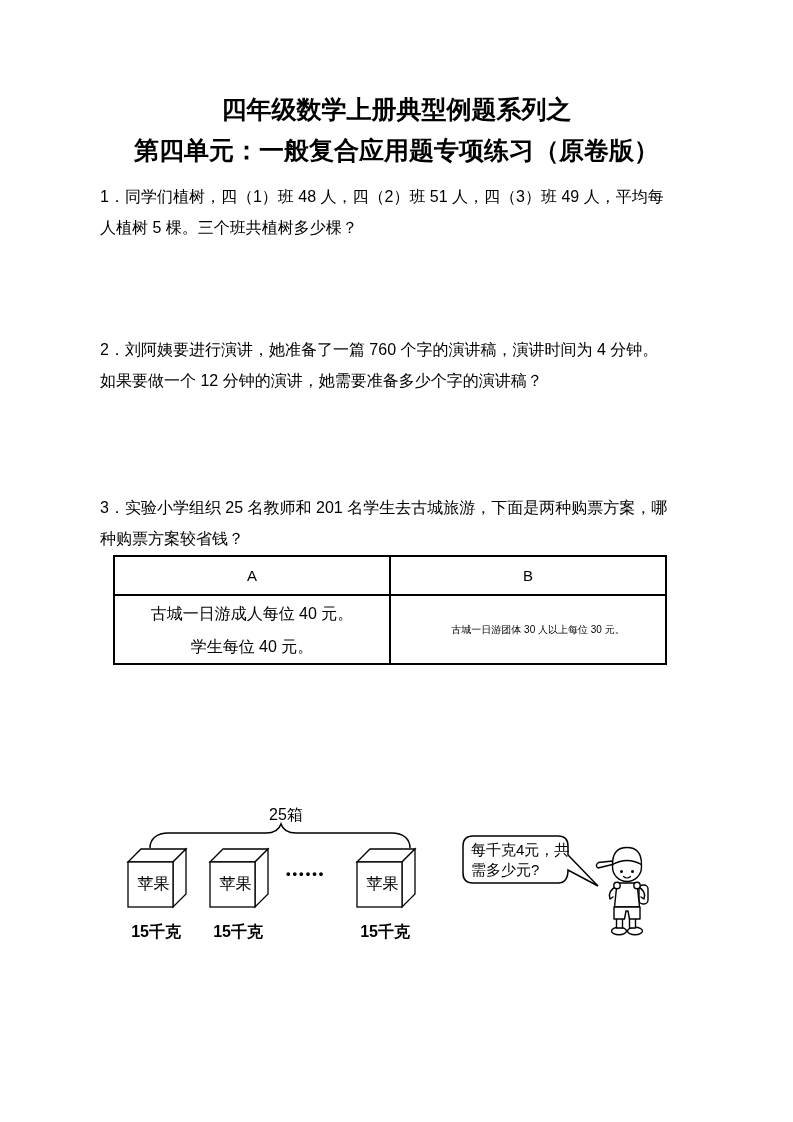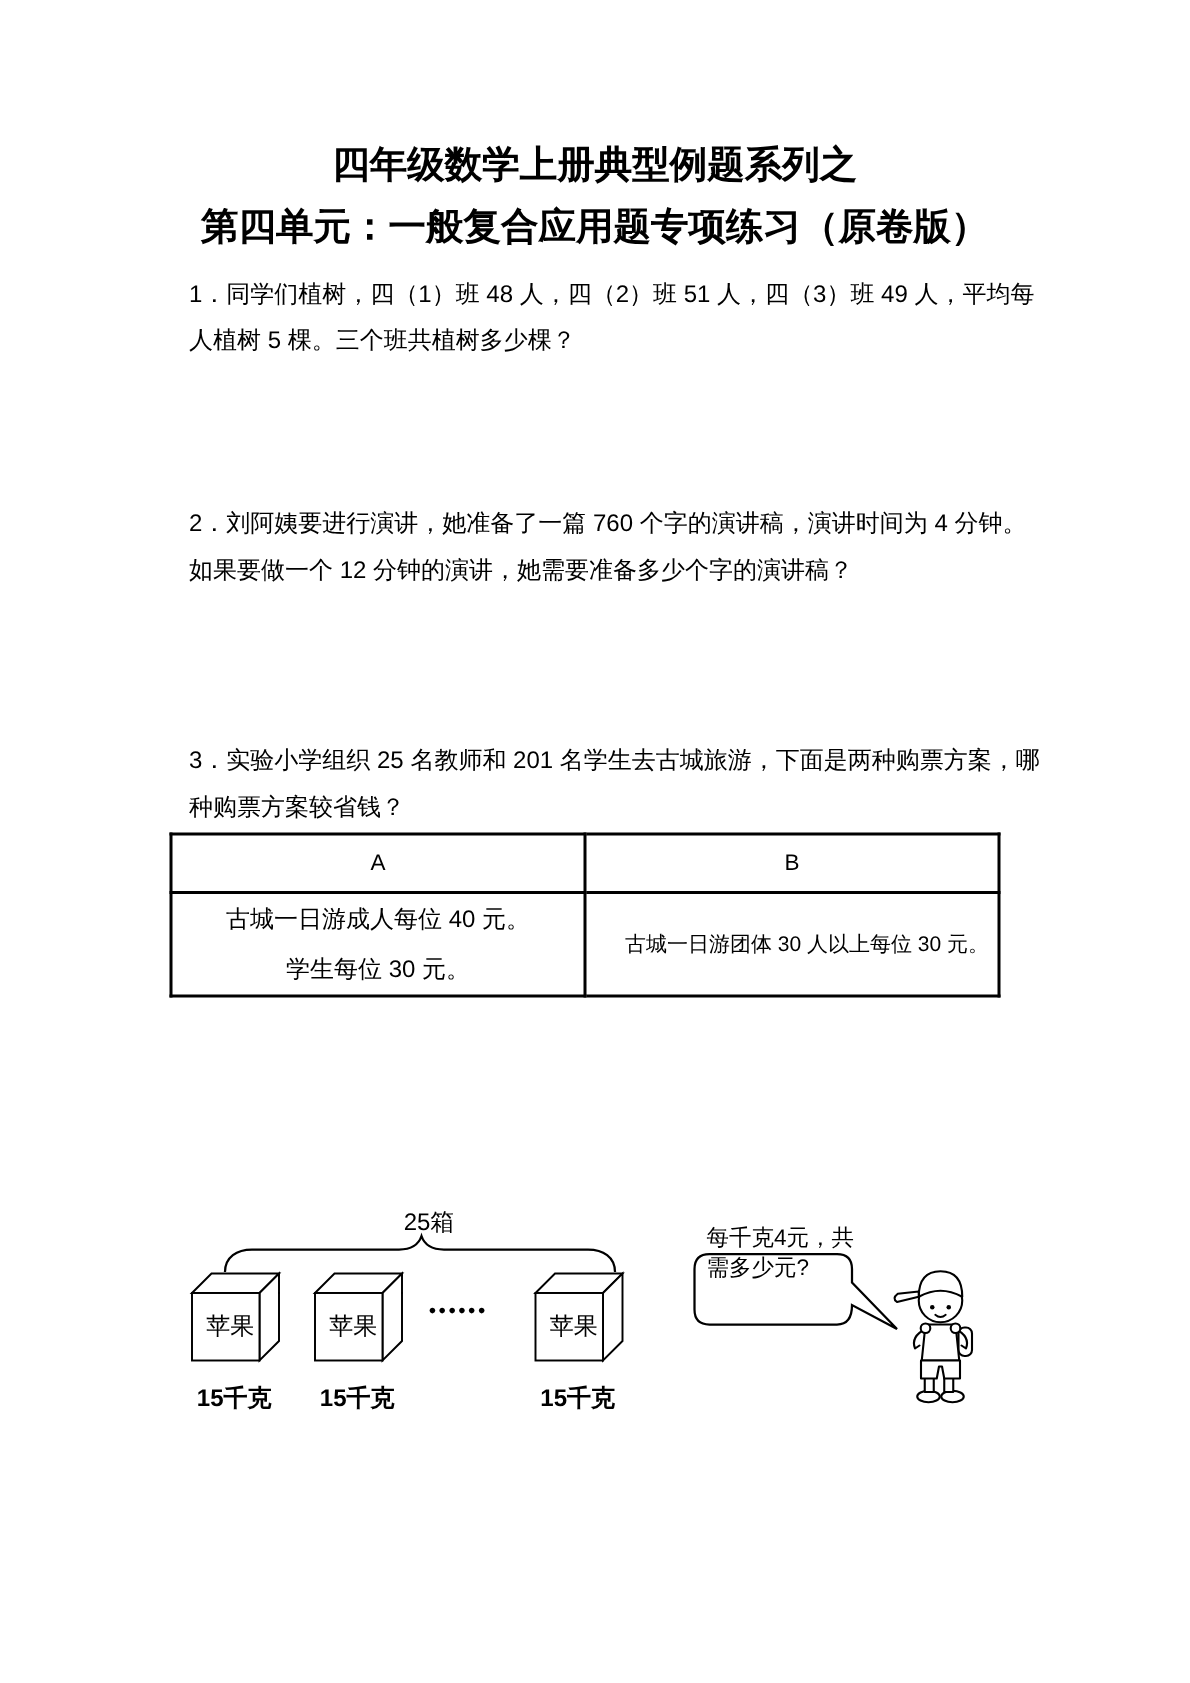--- a/index.html
+++ b/index.html
@@ -4,42 +4,42 @@
 <style>
   html,body { margin:0; padding:0; background:#ffffff; }
   .page {
     position:relative; width:793px; height:1122px; background:#ffffff;
     font-family:"Liberation Sans", sans-serif; color:#000; overflow:hidden;
   }
   .title { position:absolute; left:0; width:793px; text-align:center; font-weight:700; white-space:nowrap; }
   .t1 { top:93px;  font-size:25px; }
   .t2 { top:134px; font-size:25px; }
 
-  .q { position:absolute; left:100px; width:600px; font-size:16px;margin-left:26px; }
+  .q { position:absolute; left:100px; width:600px; font-size:16px; }
   .qline { line-height:31px; white-space:nowrap; }
 
   .ticket-table { position:absolute; left:113px; top:555px; width:554px;
     border-collapse:collapse; table-layout:fixed; }
   .ticket-table th, .ticket-table td {
     border:2px solid #000; text-align:center; font-weight:400; padding:0; background:#fff; }
   .ticket-table th { height:37px; font-size:15px; }
   .ticket-table td { height:67px; font-size:16px; vertical-align:middle;margin-top:11px; }
   .plan-a-line { line-height:33px; white-space:nowrap; }
-  .plan-b-line { font-size:14px; white-space:nowrap;padding-left:20px; }
+  .plan-b-line { font-size:10px; white-space:nowrap;padding-left:20px; }
 
   .diagram-svg { position:absolute; left:0; top:0; pointer-events:none; }
 
   .lbl { position:absolute; white-space:nowrap; }
   .brace-label { left:255px; top:805px; width:62px; text-align:center; font-size:16px; }
   .box-label   { top:874px; width:51px; text-align:center; font-size:16px; }
   .bl-1 { left:128px; } .bl-2 { left:210px; } .bl-3 { left:357px; }
   .weight-label{ top:922px; width:61px; text-align:right; font-size:16px;font-weight:bold; }
   .wl-1 { left:120px; } .wl-2 { left:202px; } .wl-3 { left:349px; }
   .dots { left:286px; top:866px; font-size:13px; font-weight:700; letter-spacing:2px; }
-  .bubble-text { left:471px; top:816px; font-size:15px; line-height:20px; }
+  .bubble-text { left:471px; top:840px; font-size:15px; line-height:20px; }
 </style>
 </head>
 <body>
 
 <div class="page">
 
   <div class="title t1">四年级数学上册典型例题系列之</div>
   <div class="title t2">第四单元：一般复合应用题专项练习（原卷版）</div>
 
   <div class="q" style="top:181px">
@@ -59,21 +59,21 @@
 
   <table class="ticket-table">
     <tbody>
       <tr>
         <th>A</th>
         <th>B</th>
       </tr>
       <tr>
         <td>
           <div class="plan-a-line">古城一日游成人每位 40 元。</div>
-          <div class="plan-a-line">学生每位 30 元。</div>
+          <div class="plan-a-line">学生每位 40 元。</div>
         </td>
         <td>
           <div class="plan-b-line">古城一日游团体 30 人以上每位 30 元。</div>
         </td>
       </tr>
     </tbody>
   </table>
 
 
   <svg class="diagram-svg" width="793" height="1122" viewBox="0 0 793 1122">

